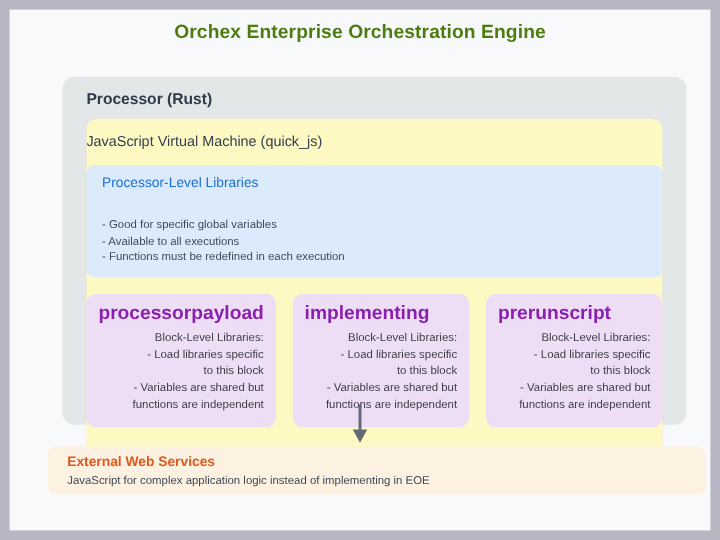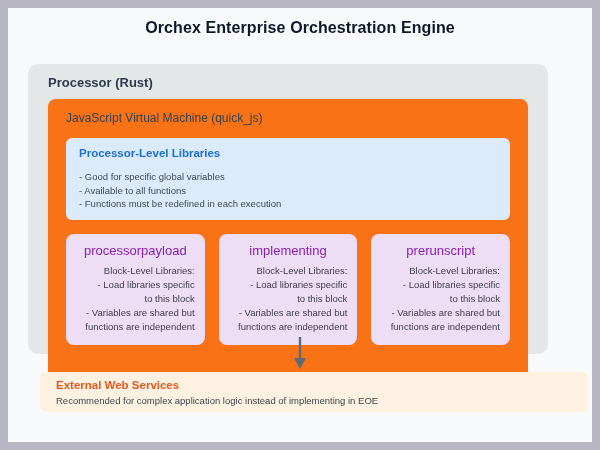--- a/index.html
+++ b/index.html
@@ -15,83 +15,83 @@
     position: absolute;
     left: 8px; top: 8px; right: 8px; bottom: 8px;
     background: #f8f9fa;
   }
   .page-title {
     margin: 0;
     padding-top: 11px;
     text-align: center;
     font-size: 16px;
     font-weight: bold;
-    color: #0f172a;
+    color: #4d7c0f;
     letter-spacing: 0.1px;
   }
   .processor {
     position: absolute;
-    left: 20px; top: 56px;
+    left: 44px; top: 56px;
     width: 520px; height: 290px;
     background: #e4e7e8;
     border-radius: 10px;
     padding: 10px 20px;
   }
   .processor-label {
     font-size: 13px;
     font-weight: bold;
     color: #2d3a4c;
     line-height: 17px;
   }
   .jvm {
     margin-top: 8px;
     height: 288px;
-    background: #f97316;
+    background: #fef9c3;
     border-radius: 8px;
-    padding: 12px 18px;
+    padding: 12px 0;
     box-shadow: 0 0 0 1px rgba(0,0,0,0.02);
   }
   .jvm-label {
     font-size: 12px;
     color: #32404f;
     line-height: 15px;
   }
   .plc {
     margin-top: 12px;
     background: #dcebfb;
     border-radius: 6px;
     padding: 8px 13px 9px;
   }
   .plc-title {
     font-size: 11.5px;
-    font-weight: bold;
+    font-weight: normal;
     color: #1b6fd3;
     line-height: 15px;
-    margin-bottom: 9px;
+    margin-bottom: 20px;
   }
   .plc-line {
     font-size: 9.5px;
     color: #3e4956;
     line-height: 13.5px;
   }
   .blocks {
     display: flex;
     gap: 14px;
     margin-top: 14px;
   }
   .block {
     flex: 1;
     background: #eddef6;
     border-radius: 8px;
     padding: 10px 10px 11px;
   }
   .block-title {
-    text-align: center;
-    font-size: 13px;
-    font-weight: normal;
+    text-align: left;
+    font-size: 16px;
+    font-weight: bold;
     color: #8a1fb0;
     line-height: 13px;
   }
   .block-lines { margin-top: 7px; text-align: right; }
   .block-line {
     font-size: 9.5px;
     color: #3d3d47;
     line-height: 14px;
   }
   .block-line.indent { padding-left: 7px; }
@@ -131,21 +131,21 @@
 
   <div class="processor">
     <div class="processor-label">Processor (Rust)</div>
 
     <div class="jvm">
       <div class="jvm-label">JavaScript Virtual Machine (quick_js)</div>
 
       <div class="plc">
         <div class="plc-title">Processor-Level Libraries</div>
         <div class="plc-line">- Good for specific global variables</div>
-        <div class="plc-line">- Available to all functions</div>
+        <div class="plc-line">- Available to all executions</div>
         <div class="plc-line">- Functions must be redefined in each execution</div>
       </div>
 
       <div class="blocks">
 
         <div class="block">
           <div class="block-title">processorpayload</div>
           <div class="block-lines">
             <div class="block-line">Block-Level Libraries:</div>
             <div class="block-line indent">- Load libraries specific</div>
@@ -181,16 +181,16 @@
     </div>
   </div>
 
   <svg class="down-arrow" width="14" height="34" viewBox="0 0 14 34">
     <line x1="7" y1="1" x2="7" y2="23" stroke="#5f6a74" stroke-width="2.4"></line>
     <polygon points="1,22 13,22 7,33" fill="#5f6a74"></polygon>
   </svg>
 
   <div class="external">
     <div class="ext-title">External Web Services</div>
-    <div class="ext-desc">Recommended for complex application logic instead of implementing in EOE</div>
+    <div class="ext-desc">JavaScript for complex application logic instead of implementing in EOE</div>
   </div>
 
 </div>
 
 </body></html>

